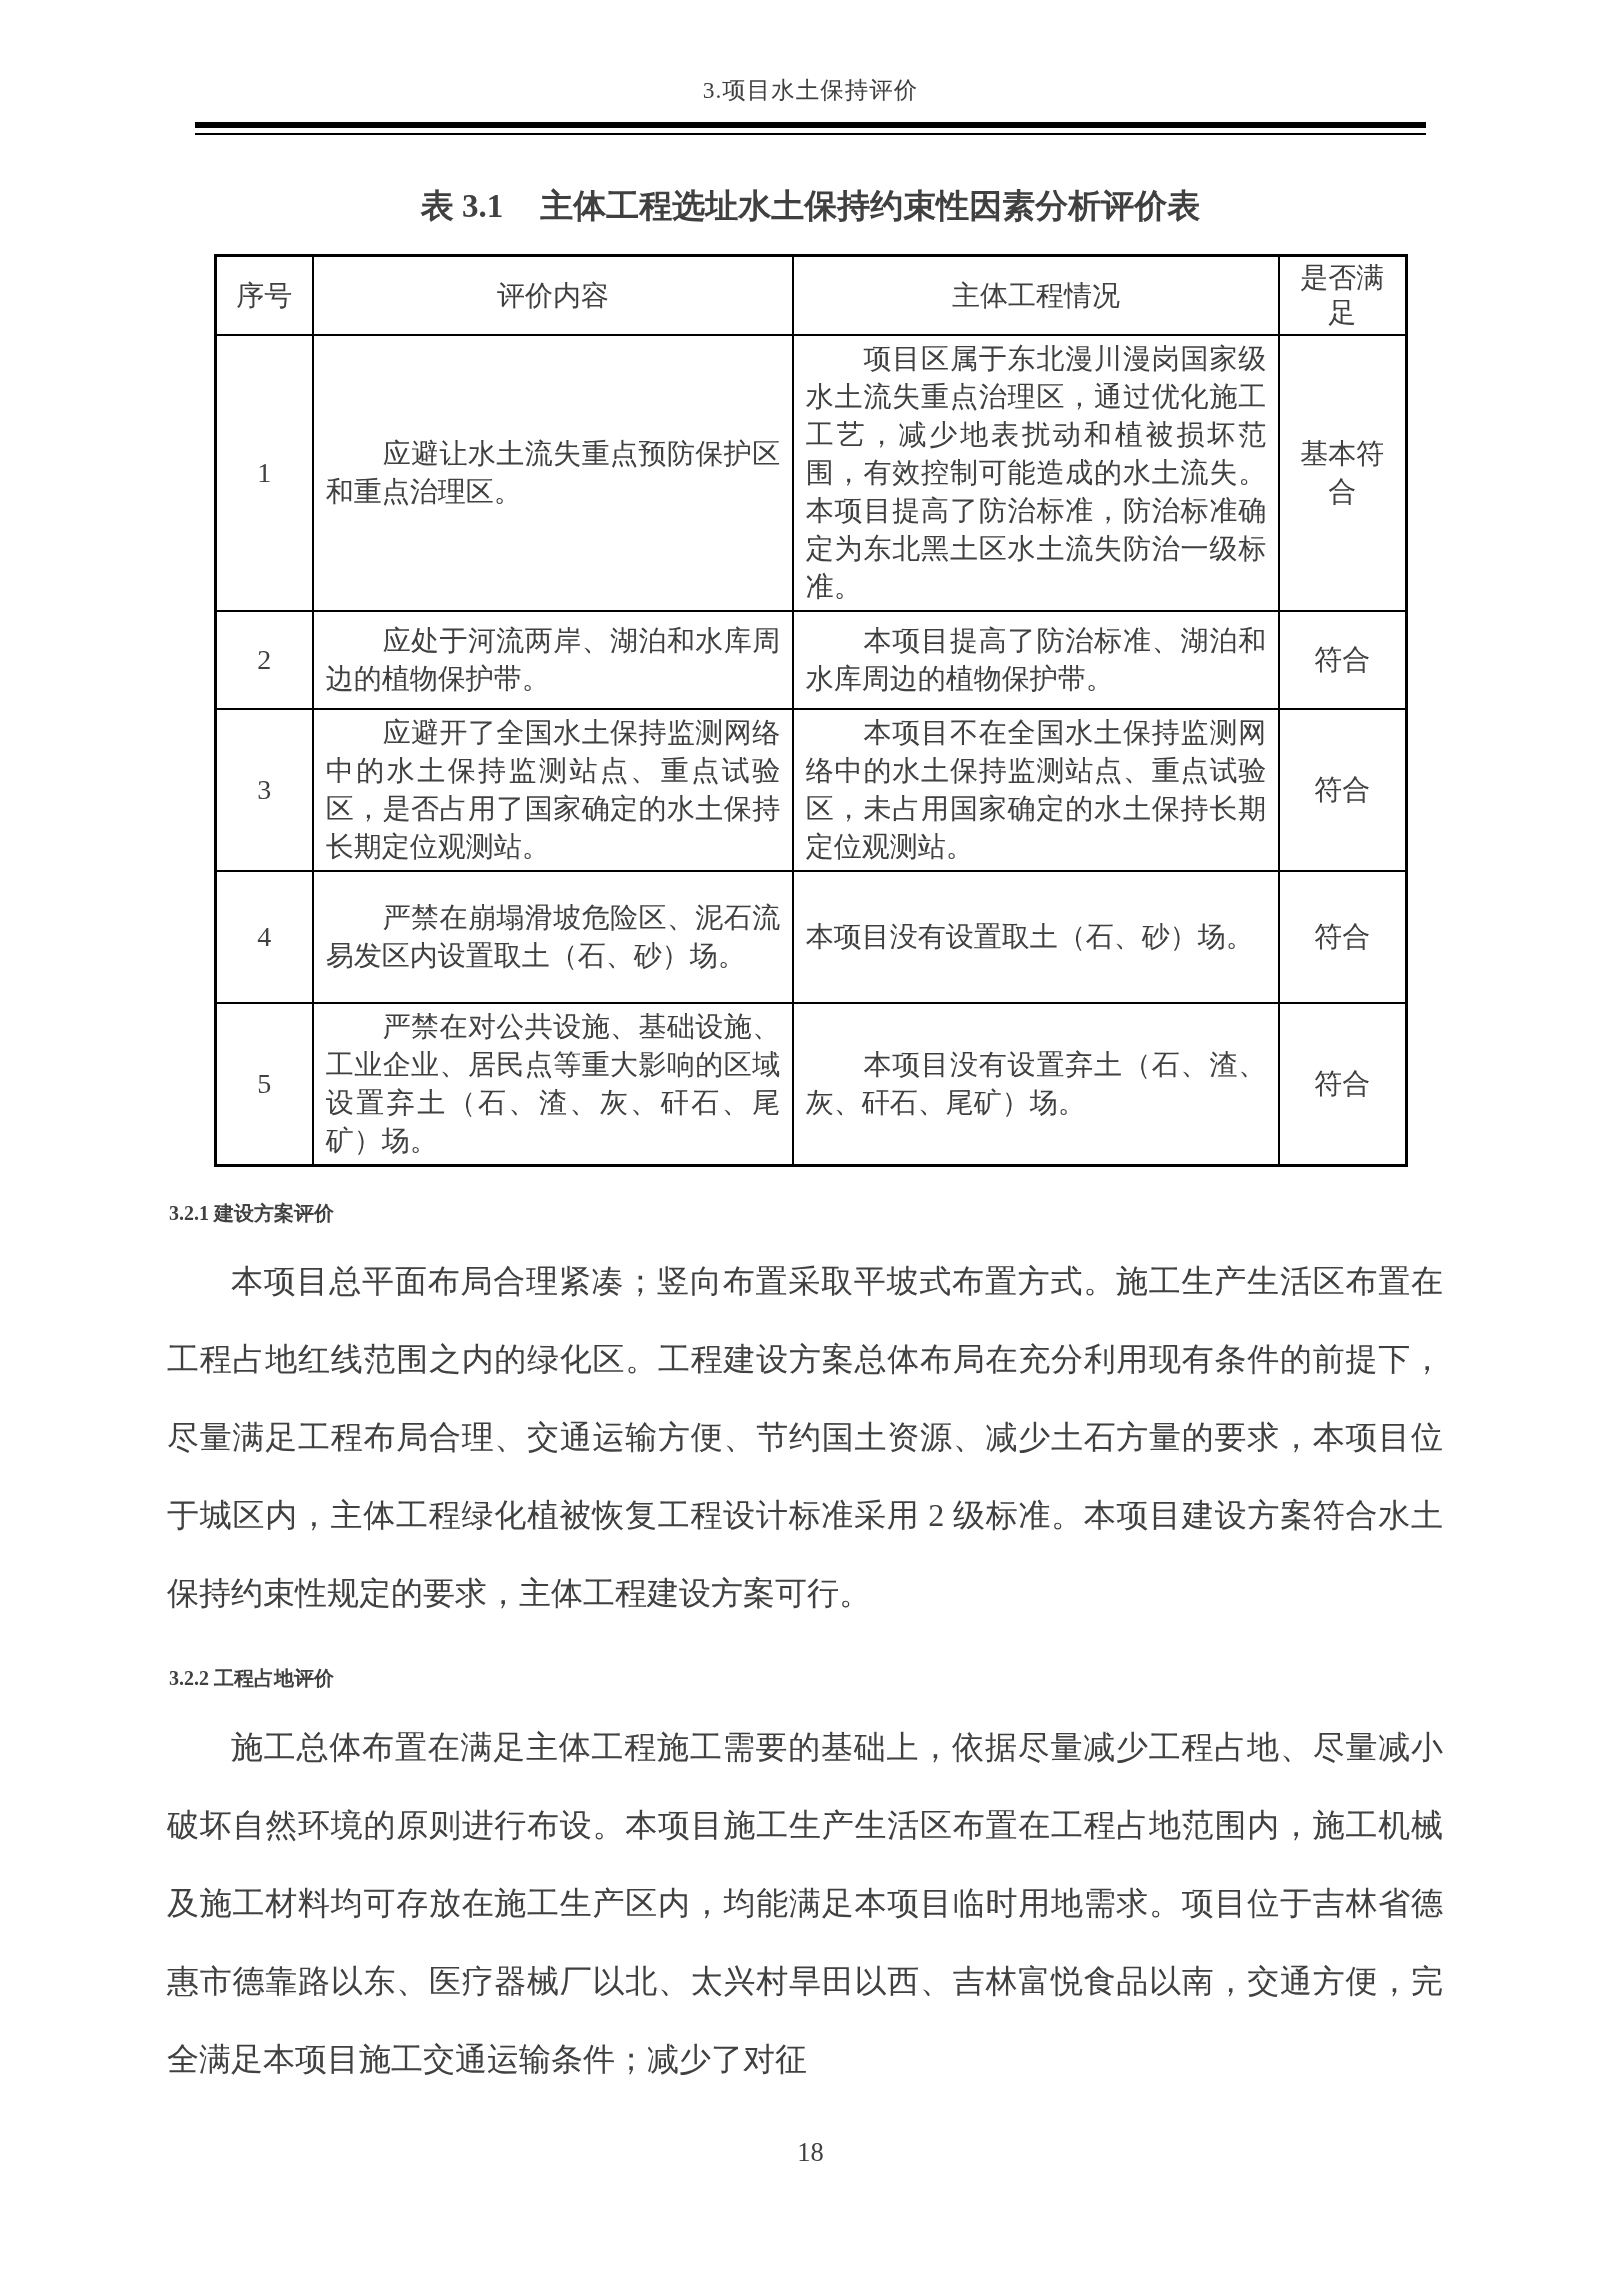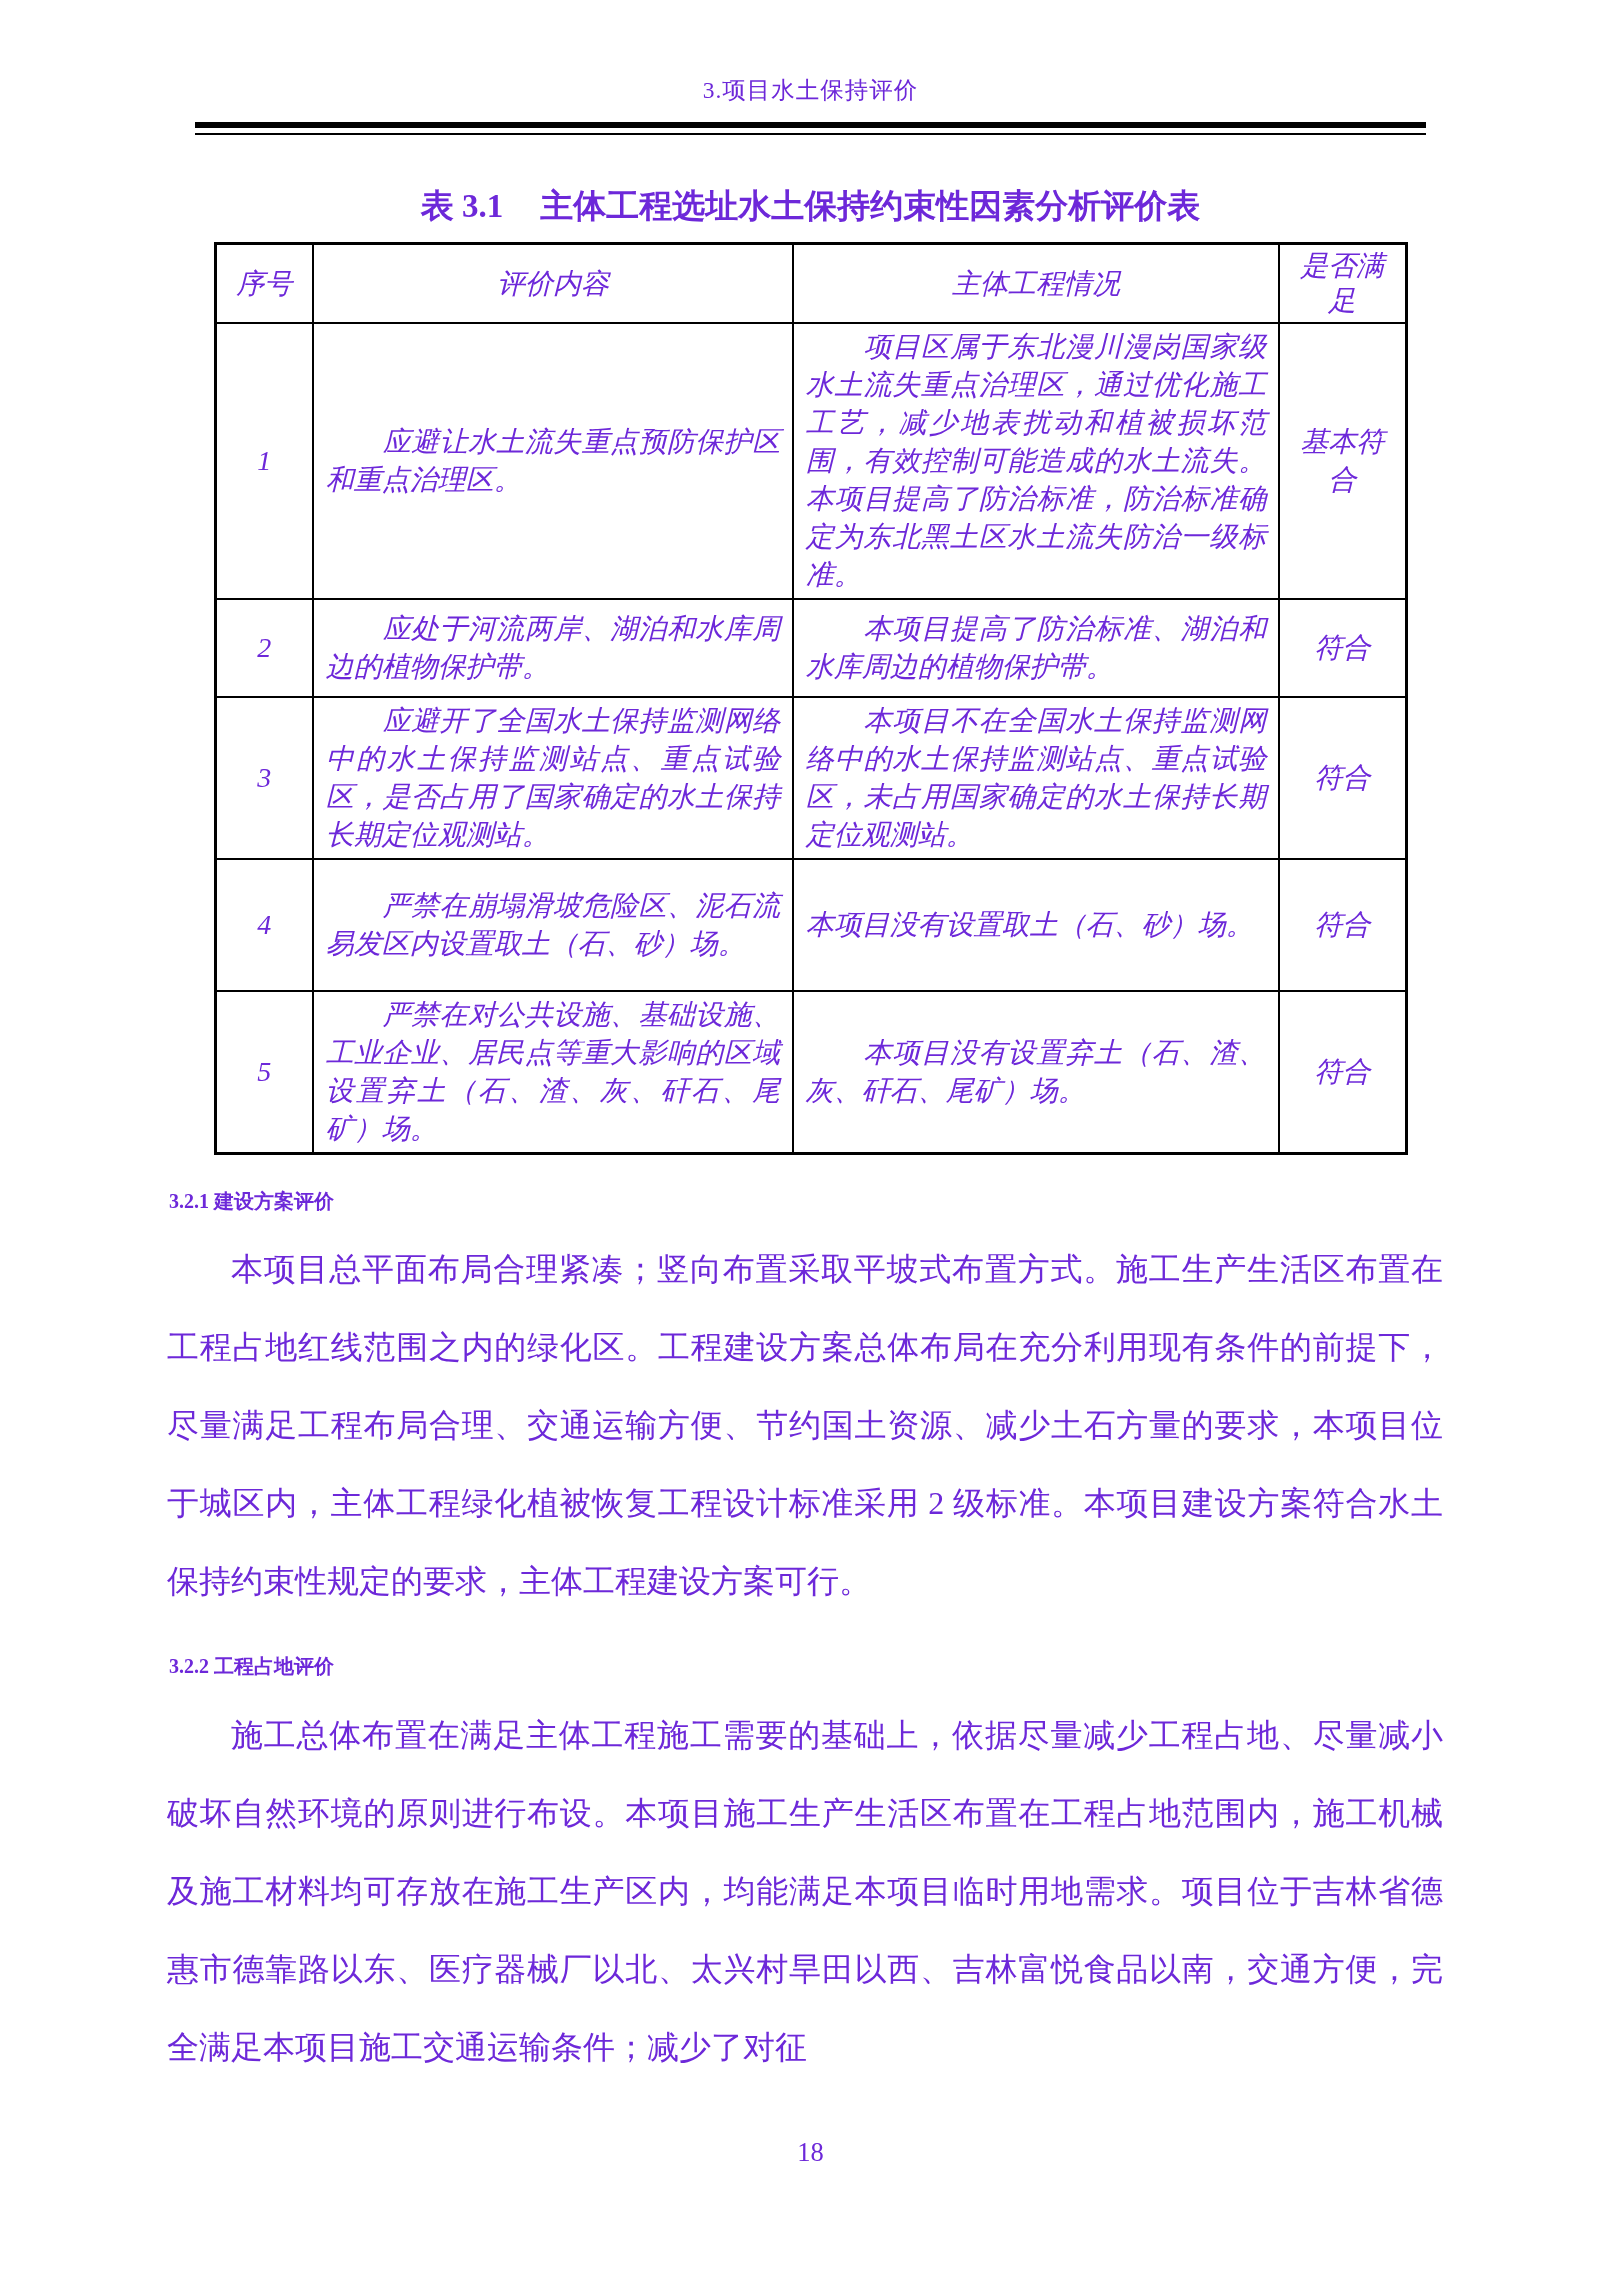--- a/index.html
+++ b/index.html
@@ -3,21 +3,21 @@
 <meta charset="utf-8">
 <style>
   html, body { margin: 0; padding: 0; background: #888; }
   .page {
     position: relative;
     width: 1621px;
     height: 2293px;
     margin: 0 auto;
     background: #ffffff;
     font-family: "Liberation Serif", "DejaVu Serif", serif;
-    color: #6d28d9;
+    color: #404040;
     overflow: hidden;
   }
   
   .doc-header {
     padding-top: 74px;
     text-align: center;
     font-size: 23.5px;
     letter-spacing: 1px;
   }
   .header-rule {
@@ -32,25 +32,24 @@
     margin-top: 49px;
     text-align: center;
     font-size: 33px;
     font-weight: bold;
     white-space: nowrap;
   }
   .table-caption .cap-label { margin-right: 37px; }
   
   table.eval-table {
     width: 1192px;
-    margin: 13px auto 0 auto;
+    margin: 25px auto 0 auto;
     border-collapse: collapse;
     table-layout: fixed;
     border: 3.9px solid #000;
-    font-style: italic;
   }
   table.eval-table th, table.eval-table td {
     border: 2px solid #000;
     font-size: 28px;
     line-height: 38px;
     font-weight: normal;
     vertical-align: middle;
     padding: 3.9px 11.8px;
     overflow: hidden;
   }

